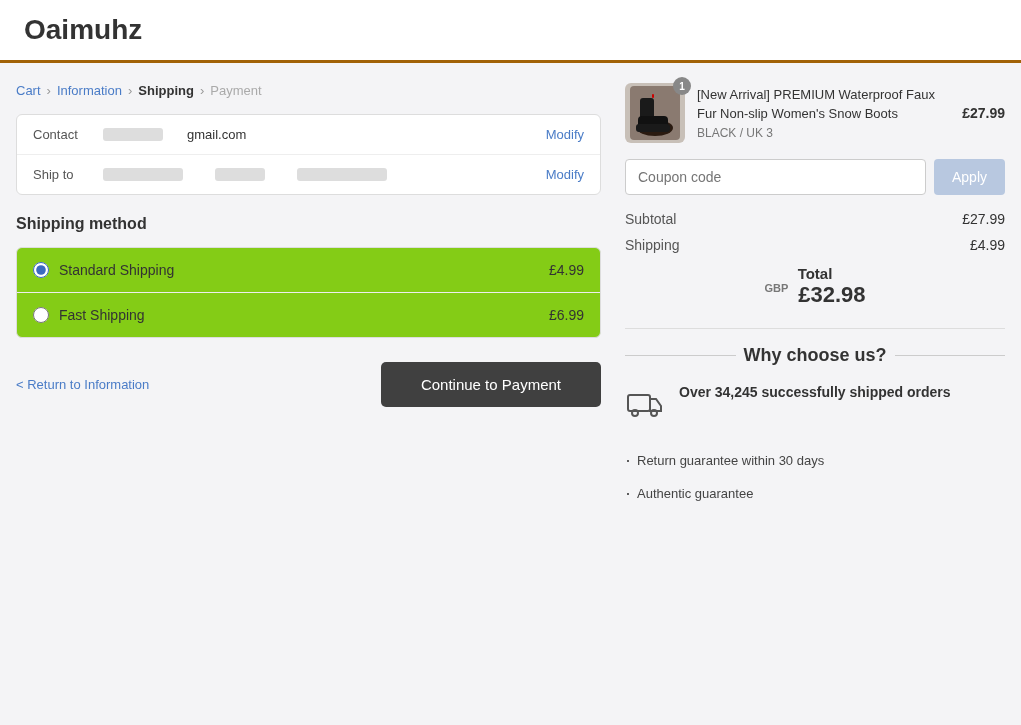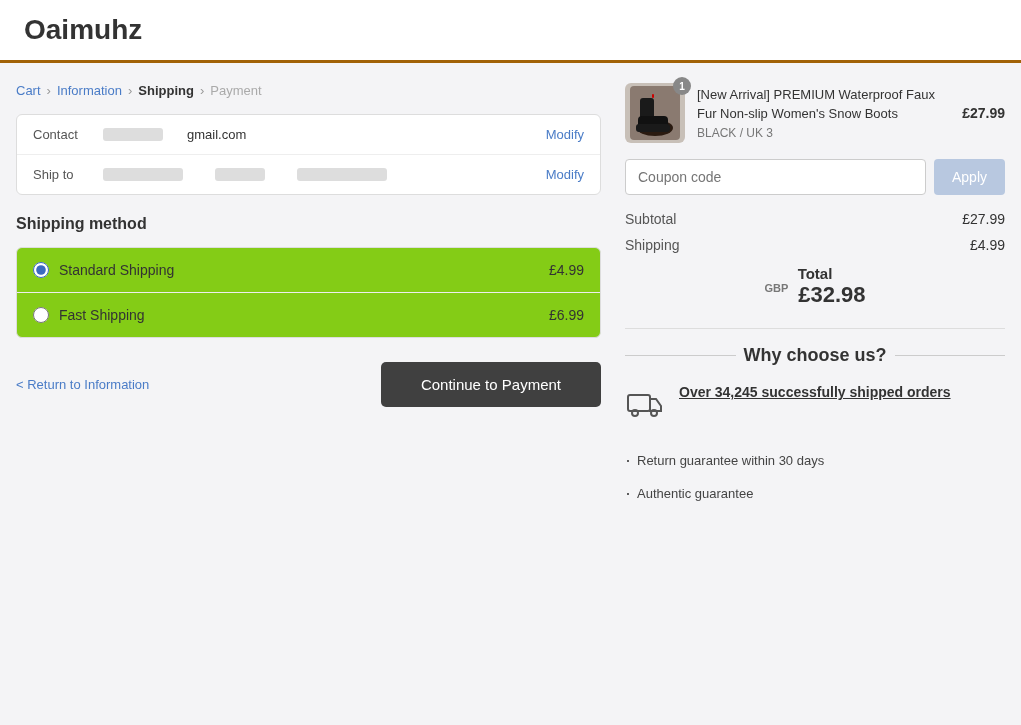--- a/index.html
+++ b/index.html
@@ -60,21 +60,21 @@
     .total-left { color: #333; }
     .total-right { display: flex; align-items: flex-start; gap: 10px; }
     .currency-label { font-size: 11px; color: #777; }
     .total-amount { font-size: 22px; color: #333; font-weight: 700; }
 
     
     .divider-section { border-top: 1px solid #ddd; padding-top: 16px; }
     .why-title { text-align: center; font-size: 18px; font-weight: 700; color: #333; margin-bottom: 18px; display: flex; align-items: center; justify-content: center; gap: 8px; }
     .why-title::before, .why-title::after { content: ''; flex: 1; height: 1px; background: #ccc; }
 
-    .why-item { display: flex; gap: 14px; margin-bottom: 20px; align-items: flex-start; text-decoration: underline; }
+    .why-item { display: flex; gap: 14px; margin-bottom: 20px; align-items: flex-start; }
     .why-icon { width: 40px; height: 40px; flex-shrink: 0; display: flex; align-items: center; justify-content: center; }
     .why-icon svg { width: 36px; height: 36px; stroke: #555; fill: none; stroke-width: 2; }
     .why-content h4 { font-size: 14px; font-weight: 600; color: #333; margin-bottom: 4px; }
     .why-content p { font-size: 12px; color: #666; line-height: 1.5; }
 
     .guarantee-list { margin-top: 10px; }
     .guarantee-item { font-size: 13px; color: #444; padding: 6px 0; display: flex; align-items: center; gap: 6px; }
     .guarantee-item::before { content: '·'; font-size: 18px; color: #444; }
   </style>
 </head>

